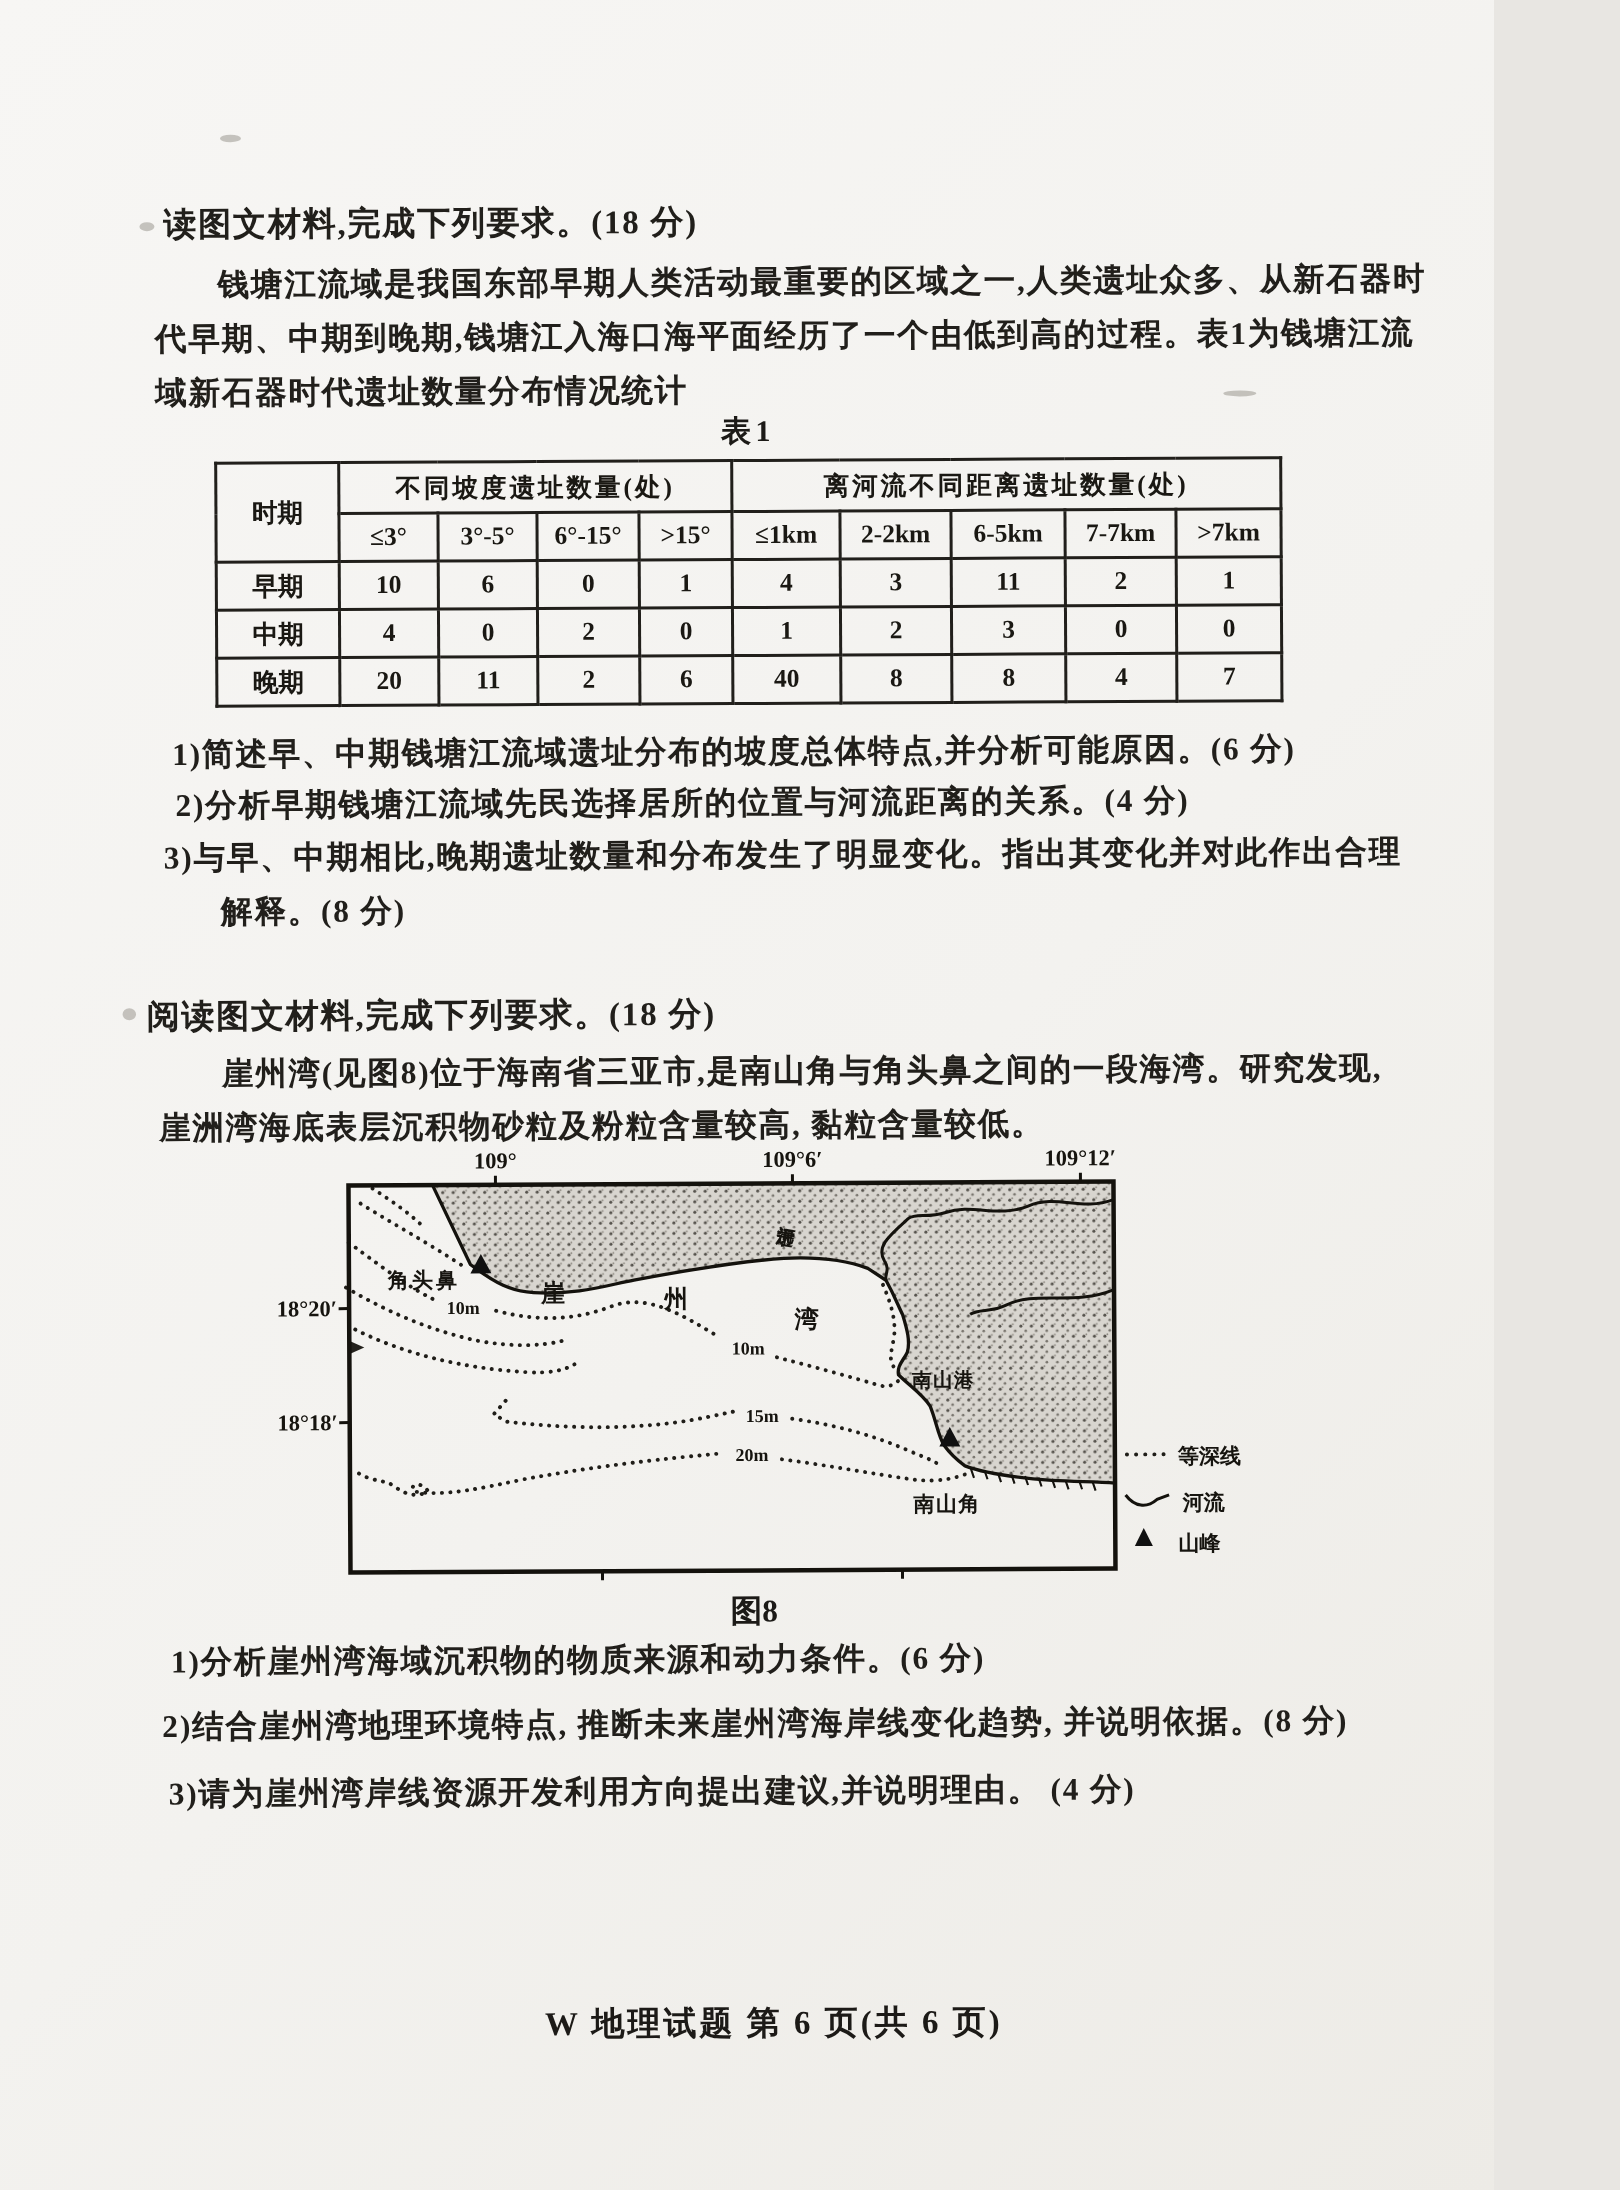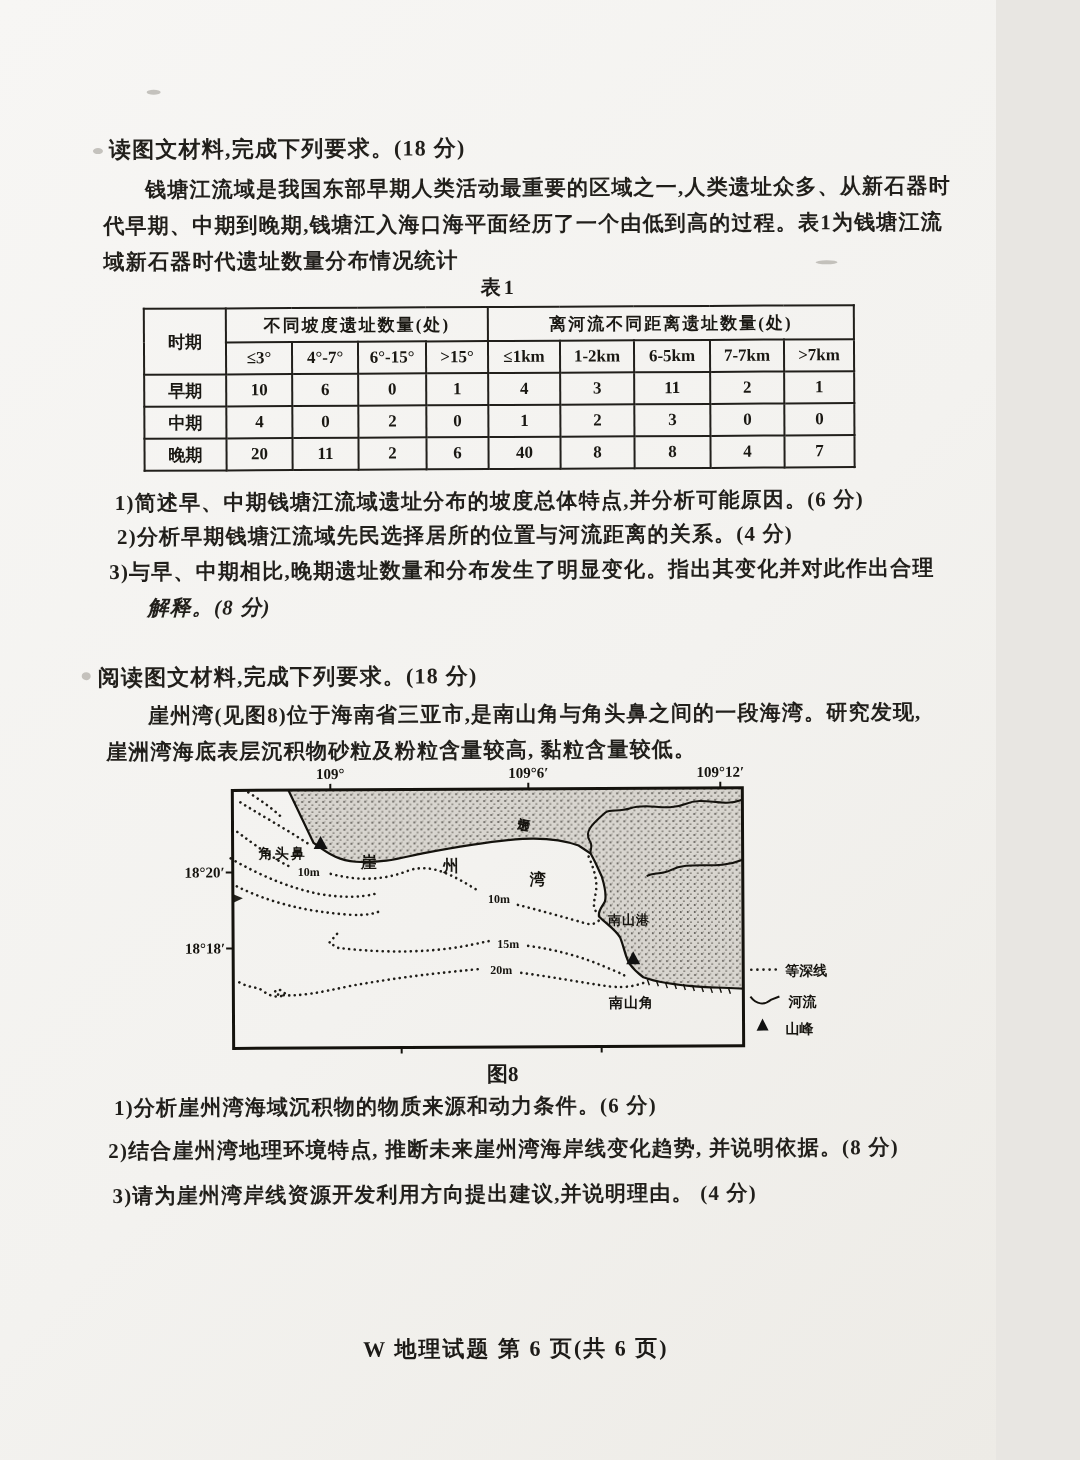--- a/index.html
+++ b/index.html
@@ -70,25 +70,25 @@
           <col style="width:70px">
       </colgroup>
       <tbody>
           <tr>
         <th rowspan="2">时期</th>
         <th colspan="4" class="gh">不同坡度遗址数量(处)</th>
         <th colspan="5" class="gh">离河流不同距离遗址数量(处)</th>
       </tr>
       <tr>
         <th>≤3°</th>
-        <th>4°-7°</th>
+        <th>3°-5°</th>
         <th>6°-15°</th>
         <th>&gt;15°</th>
         <th>≤1km</th>
-        <th>1-2km</th>
+        <th>2-2km</th>
         <th>6-5km</th>
         <th>7-7km</th>
         <th>&gt;7km</th>
       </tr>
       <tr>
         <td>早期</td>
         <td>10</td>
         <td>6</td>
         <td>0</td>
         <td>1</td>
@@ -121,21 +121,21 @@
         <td>8</td>
         <td>4</td>
         <td>7</td>
       </tr>
     </tbody>
       </table>
 
     <div class="line" style="left:116px;top:487px;">1)简述早、中期钱塘江流域遗址分布的坡度总体特点,并分析可能原因。(6 分)</div>
     <div class="line" style="left:118px;top:521px;">2)分析早期钱塘江流域先民选择居所的位置与河流距离的关系。(4 分)</div>
     <div class="line" style="left:110px;top:556px;">3)与早、中期相比,晚期遗址数量和分布发生了明显变化。指出其变化并对此作出合理</div>
-    <div class="line" style="left:148px;top:592px;font-style:italic;">解释。(8 分)</div>
+    <div class="line" style="left:148px;top:592px;">解释。(8 分)</div>
 
     <div class="line intro" style="left:98px;top:661px;">阅读图文材料,完成下列要求。(18 分)</div>
     <div class="line" style="left:148px;top:700px;">崖州湾(见图8)位于海南省三亚市,是南山角与角头鼻之间的一段海湾。研究发现,</div>
     <div class="line" style="left:106px;top:736px;">崖洲湾海底表层沉积物砂粒及粉粒含量较高, 黏粒含量较低。</div>
 
     <svg style="position:absolute;left:160px;top:757px;" width="700" height="305" viewBox="0 0 700 305">
       <defs>
         <pattern id="stip" width="7" height="7" patternUnits="userSpaceOnUse">
           <rect width="7" height="7" fill="#d8d5cf"></rect>
           <circle cx="1.8" cy="2" r="1" fill="#55524c"></circle>

